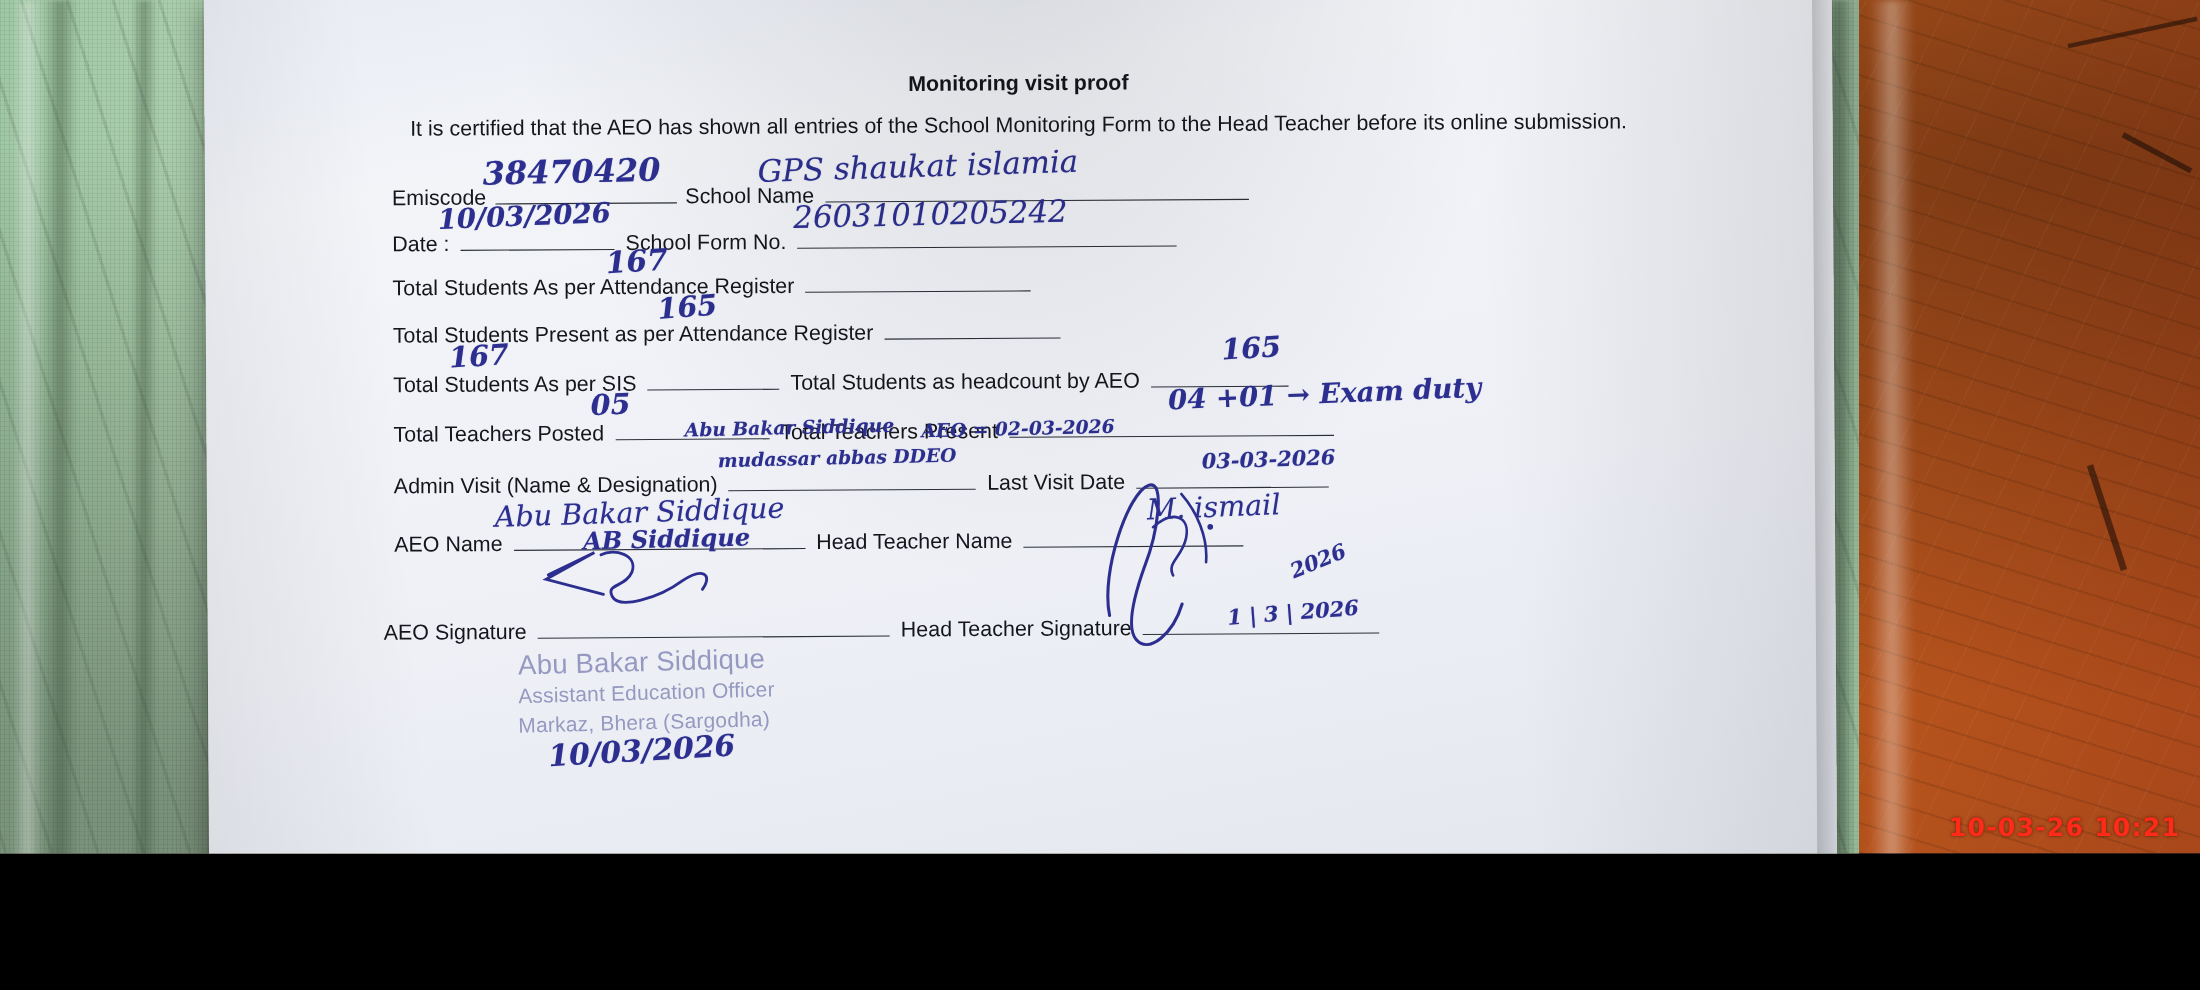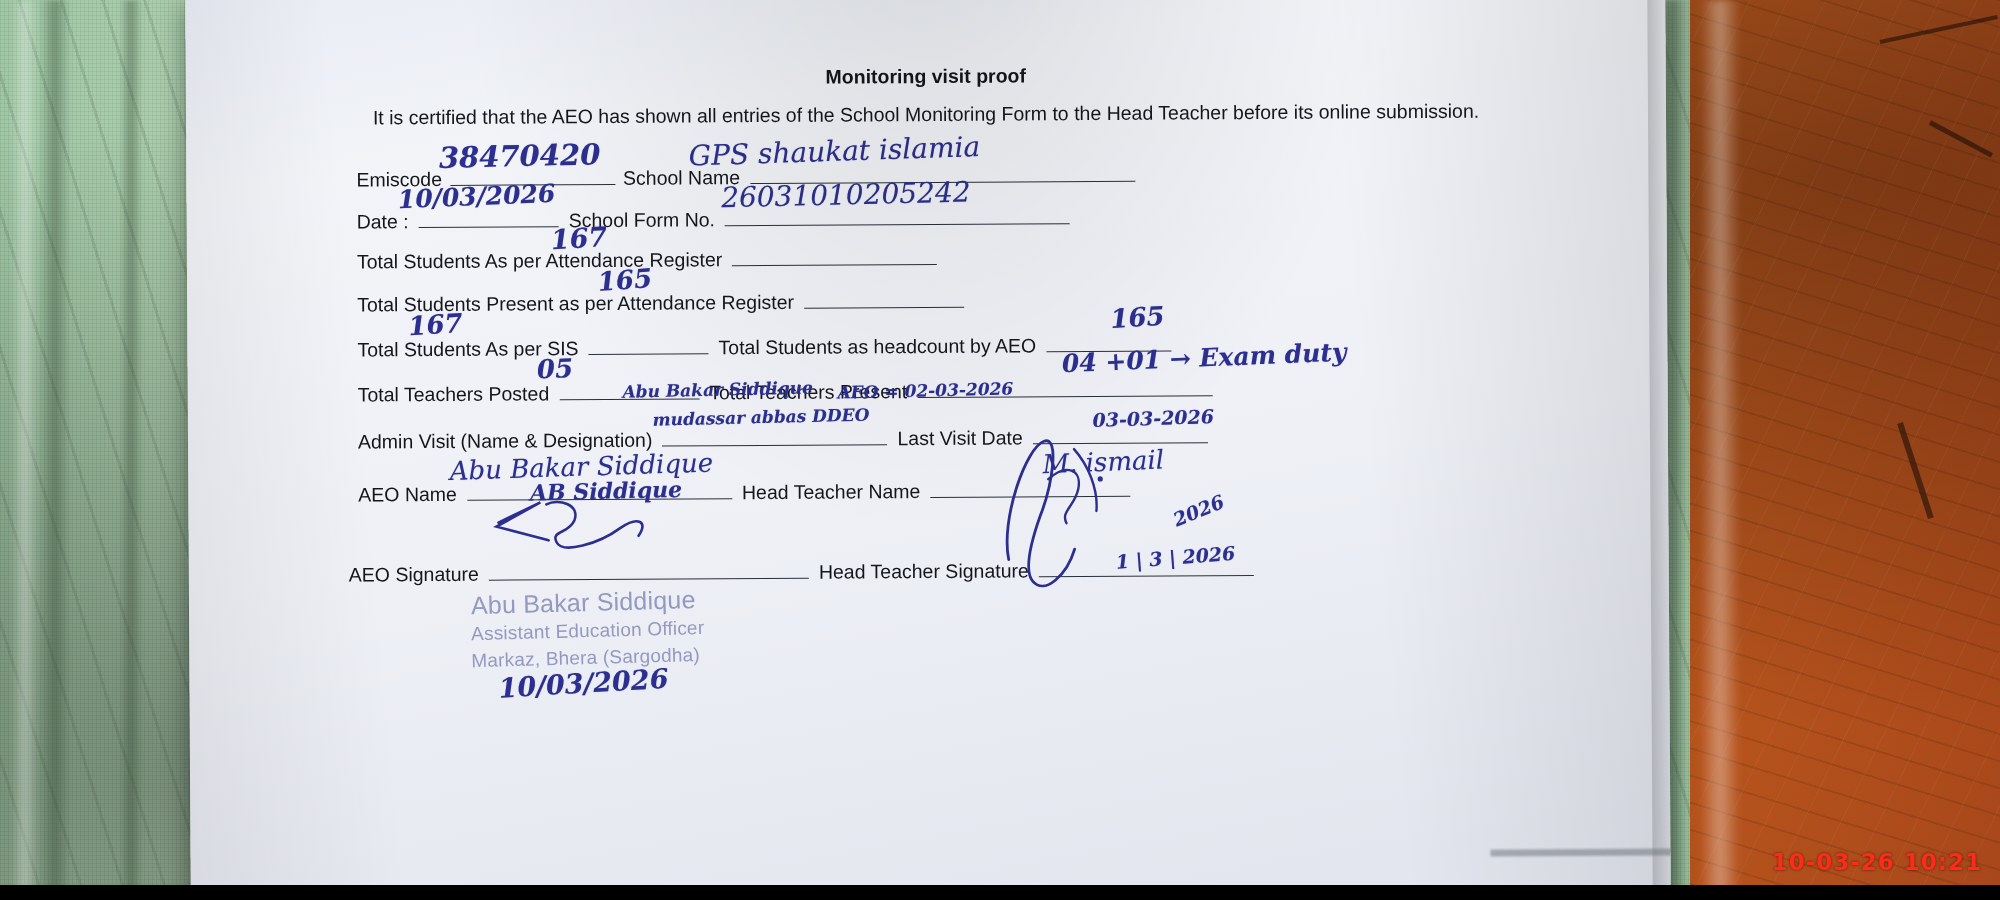--- a/index.html
+++ b/index.html
@@ -11,21 +11,21 @@
     width: 2000px;
     height: 900px;
     overflow: hidden;
     font-family: "Liberation Sans", sans-serif;
   }
 
   
   #scene {
     position: relative;
     width: 2000px;
-    height: 885px;
+    height: 776px;
     overflow: hidden;
     background: #0f172a;
   }
 
   
   #bg-right {
     position: absolute;
     inset: 0;
     background:
       radial-gradient(ellipse at 92% 20%, rgba(0,0,0,.32), rgba(0,0,0,0) 55%),

